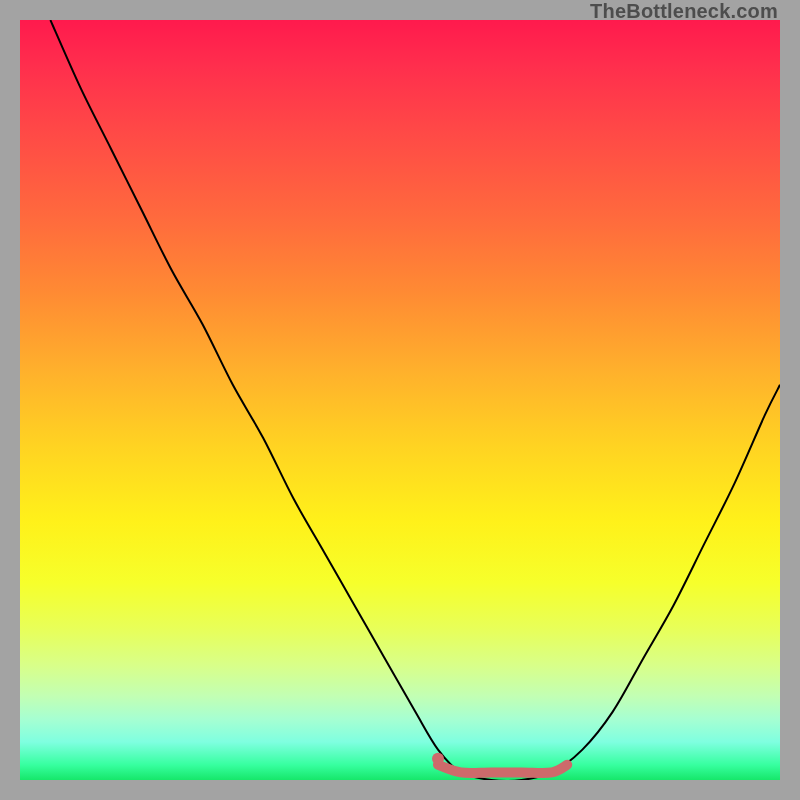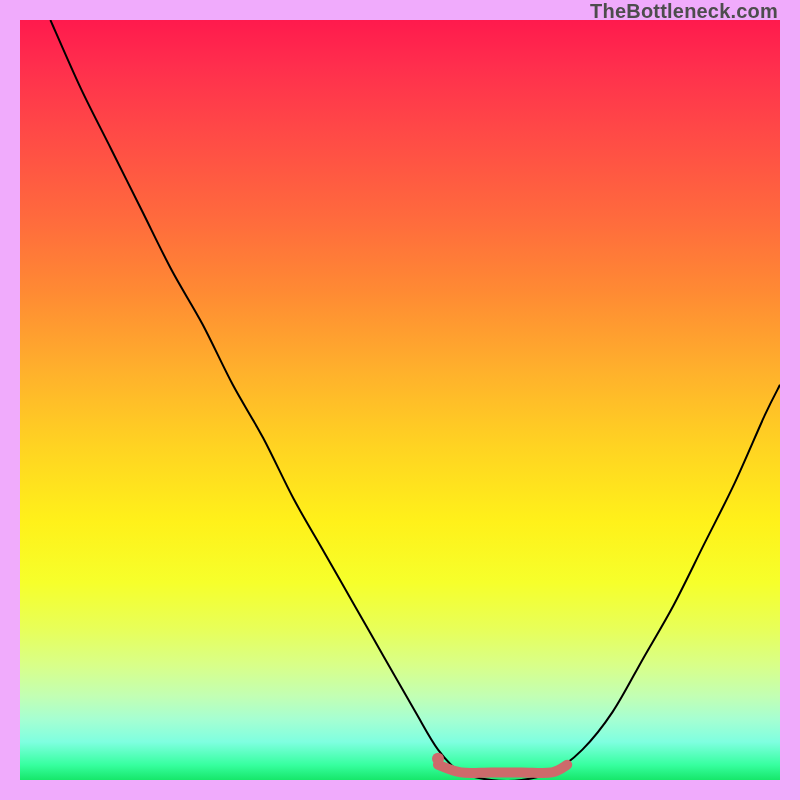--- a/index.html
+++ b/index.html
@@ -8,21 +8,21 @@
     width: 800px;
     height: 800px;
     background: #000;
     overflow: hidden;
     font-family: Arial, Helvetica, sans-serif;
   }
   .frame {
     position: relative;
     width: 800px;
     height: 800px;
-    background: #f0abfc;
+    background: #a3a3a3;
   }
   .plot-area {
     position: absolute;
     left: 20px;
     top: 20px;
     width: 760px;
     height: 760px;
     background: linear-gradient(to bottom,
       #ff1a4d 0%,
       #ff2e4d 6%,

